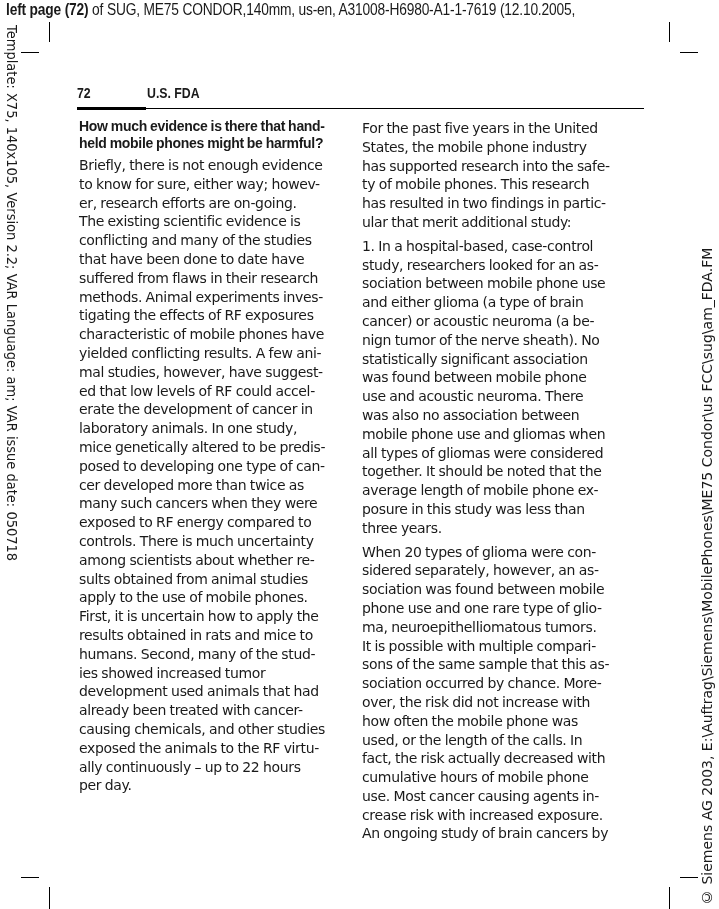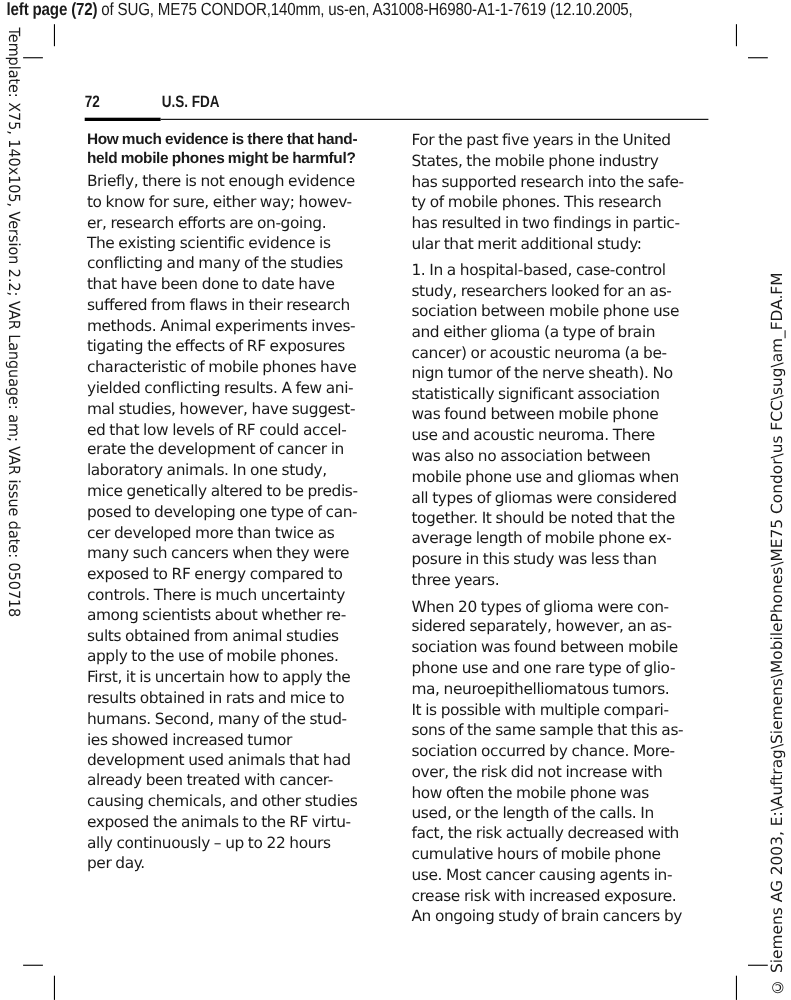--- a/index.html
+++ b/index.html
@@ -38,21 +38,21 @@
       transform: scaleX(0.82); transform-origin: left top;
     }
     .rule-thick { position: absolute; left: 0; top: 23px; width: 69px; height: 3px; background: #000; }
     .rule-thin { position: absolute; left: 69px; top: 24px; width: 498px; height: 1px; background: #000; }
     .col {
       position: absolute; top: 118px; width: 275px;
       font-family: "DejaVu Sans", sans-serif; font-size: 14px; line-height: 18.8px;
       letter-spacing: -0.35px; word-spacing: -0.5px;
     }
     .col-left { left: 79px; }
-    .col-right { left: 374px; top: 119px; width: 272px; }
+    .col-right { left: 362px; top: 119px; width: 272px; }
     .col p { margin: 0 0 5px 0; white-space: pre-line; }
     .q-heading {
       font-family: "Liberation Sans", sans-serif; font-weight: bold; font-size: 14px;
       line-height: 16.5px; margin: 0 0 6px 0; white-space: pre-line; letter-spacing: -0.3px;
     }
   </style>
 </head>
 <body>
 
 <div class="slug"><b>left page (72)</b><span> of SUG, ME75 CONDOR,140mm, us-en, A31008-H6980-A1-1-7619 (12.10.2005,</span></div>

